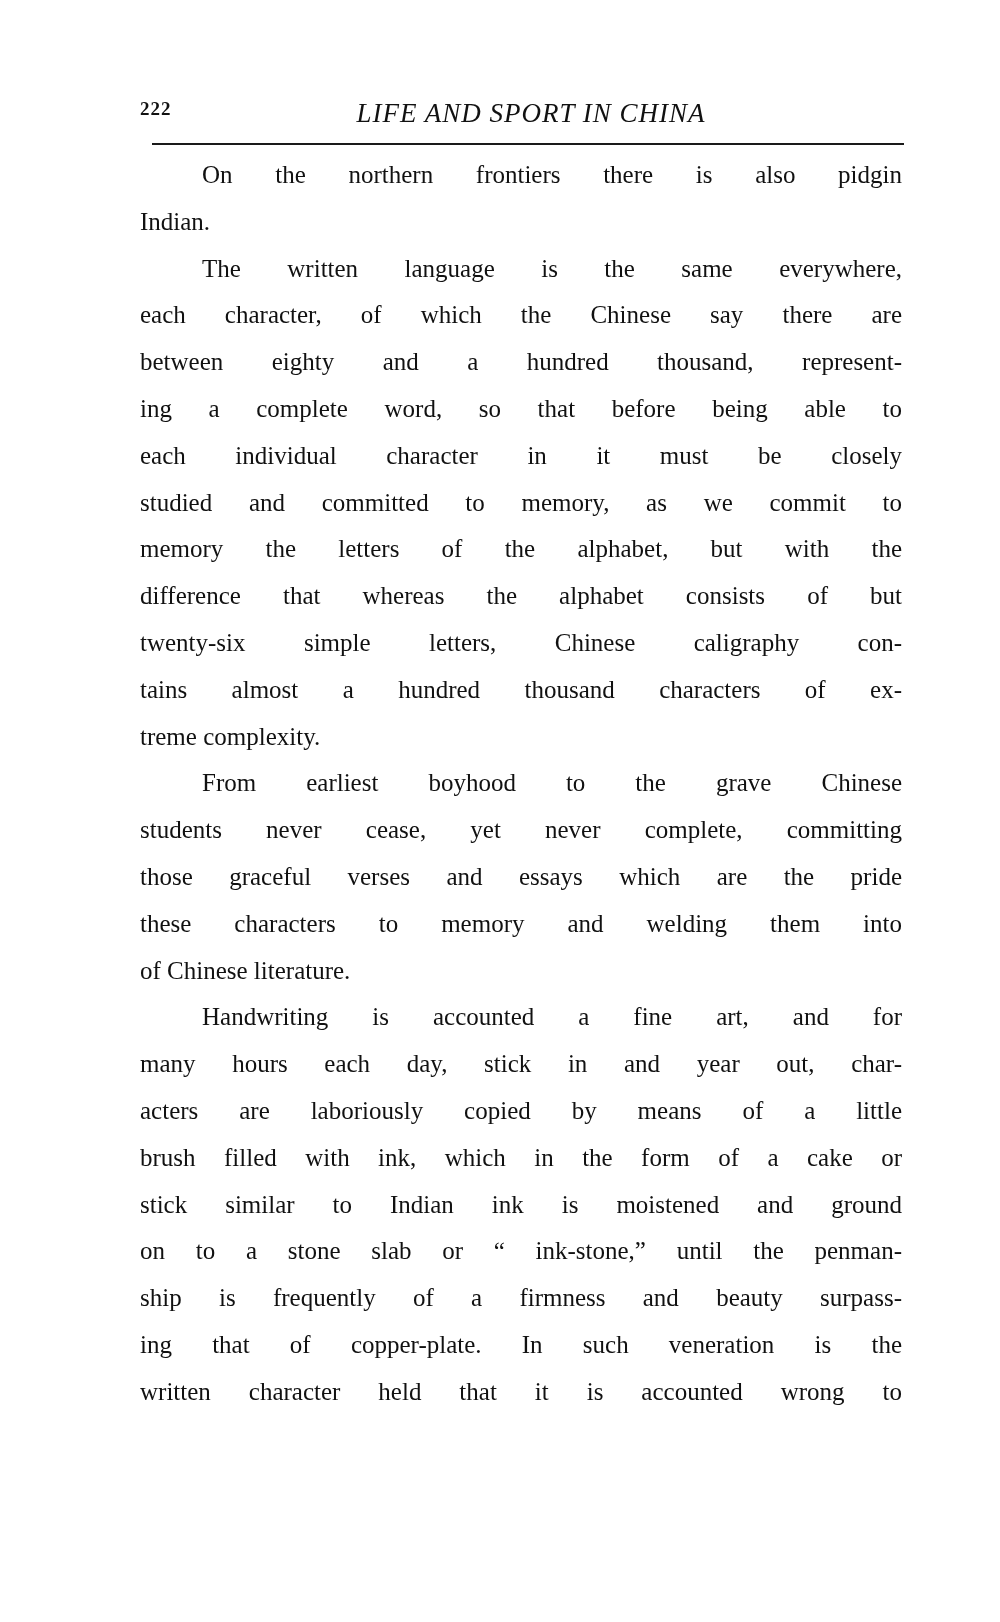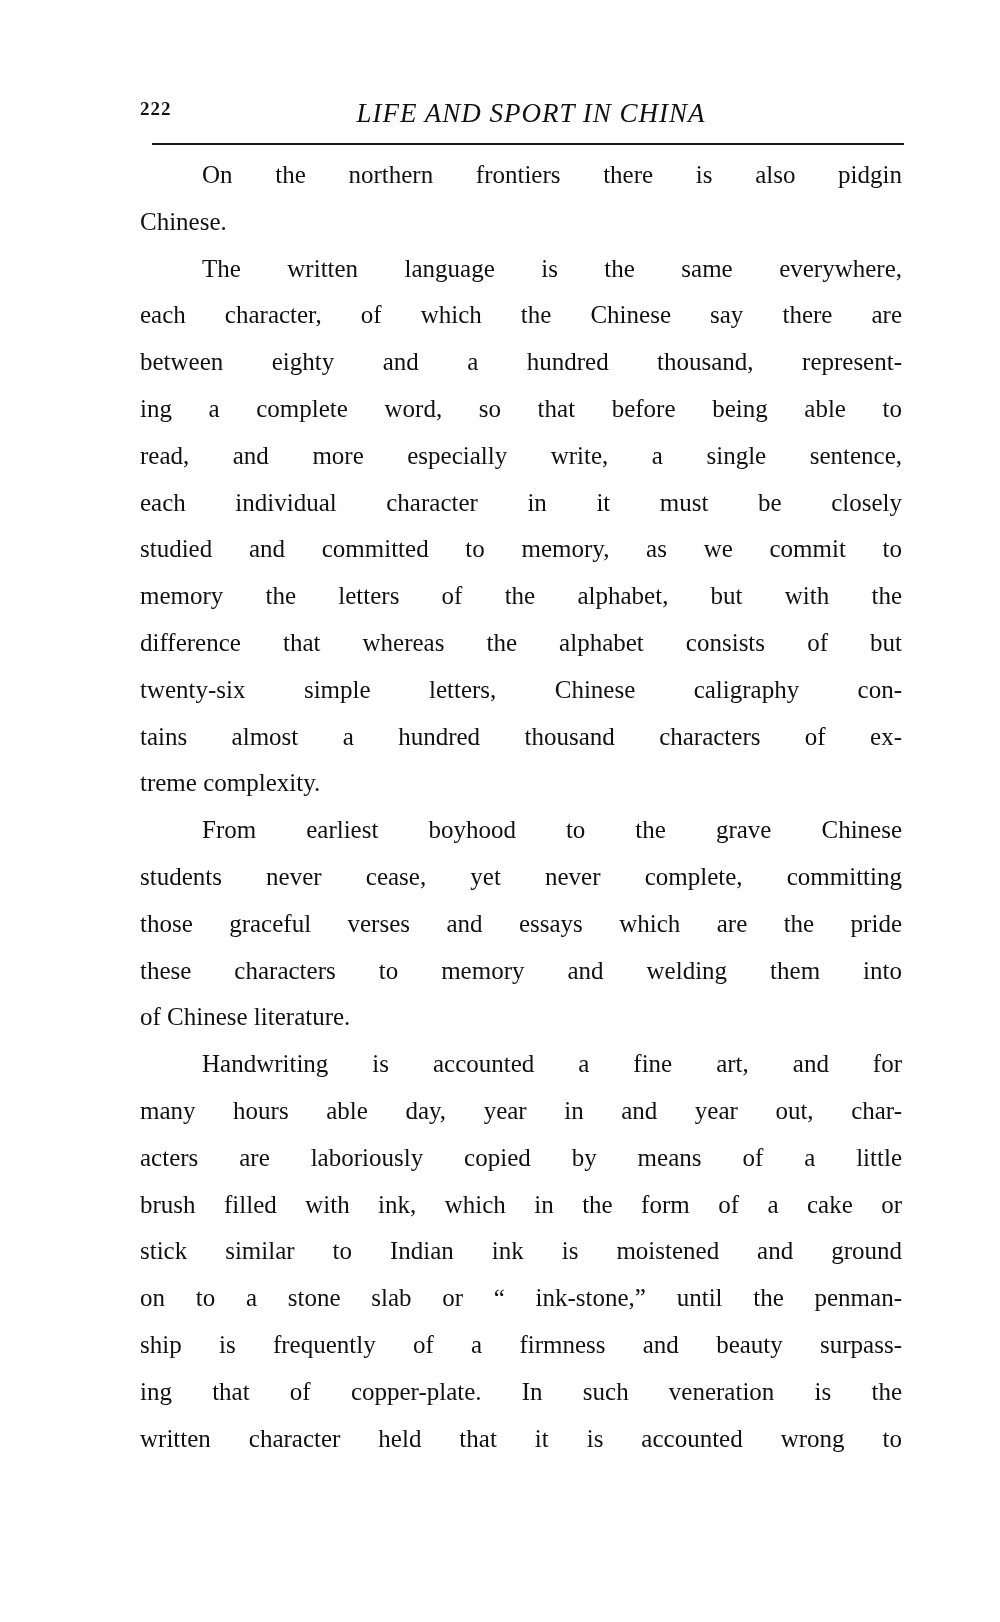--- a/index.html
+++ b/index.html
@@ -82,40 +82,39 @@
 
 <div class="page">
   <div class="running-head">
     <span class="page-number">222</span>
     <div class="running-title">LIFE AND SPORT IN CHINA</div>
   </div>
   <div class="rule"></div>
 
   <div class="body-text">
     <span class="line indent">On the northern frontiers there is also pidgin</span>
-    <span class="line last">Chinese.</span>
+    <span class="line last">Indian.</span>
     <span class="line indent">The written language is the same everywhere,</span>
     <span class="line">each character, of which the Chinese say there are</span>
     <span class="line">between eighty and a hundred thousand, represent-</span>
     <span class="line">ing a complete word, so that before being able to</span>
-    <span class="line">read, and more especially write, a single sentence,</span>
     <span class="line">each individual character in it must be closely</span>
     <span class="line">studied and committed to memory, as we commit to</span>
     <span class="line">memory the letters of the alphabet, but with the</span>
     <span class="line">difference that whereas the alphabet consists of but</span>
     <span class="line">twenty-six simple letters, Chinese caligraphy con-</span>
     <span class="line">tains almost a hundred thousand characters of ex-</span>
     <span class="line last">treme complexity.</span>
     <span class="line indent">From earliest boyhood to the grave Chinese</span>
     <span class="line">students never cease, yet never complete, committing</span>
     <span class="line">those graceful verses and essays which are the pride</span>
     <span class="line">these characters to memory and welding them into</span>
     <span class="line last">of Chinese literature.</span>
     <span class="line indent">Handwriting is accounted a fine art, and for</span>
-    <span class="line">many hours able day, year in and year out, char-</span>
+    <span class="line">many hours each day, stick in and year out, char-</span>
     <span class="line">acters are laboriously copied by means of a little</span>
     <span class="line">brush filled with ink, which in the form of a cake or</span>
     <span class="line">stick similar to Indian ink is moistened and ground</span>
     <span class="line">on to a stone slab or “ ink-stone,” until the penman-</span>
     <span class="line">ship is frequently of a firmness and beauty surpass-</span>
     <span class="line">ing that of copper-plate. In such veneration is the</span>
     <span class="line">written character held that it is accounted wrong to</span>
   </div>
 </div>
 

